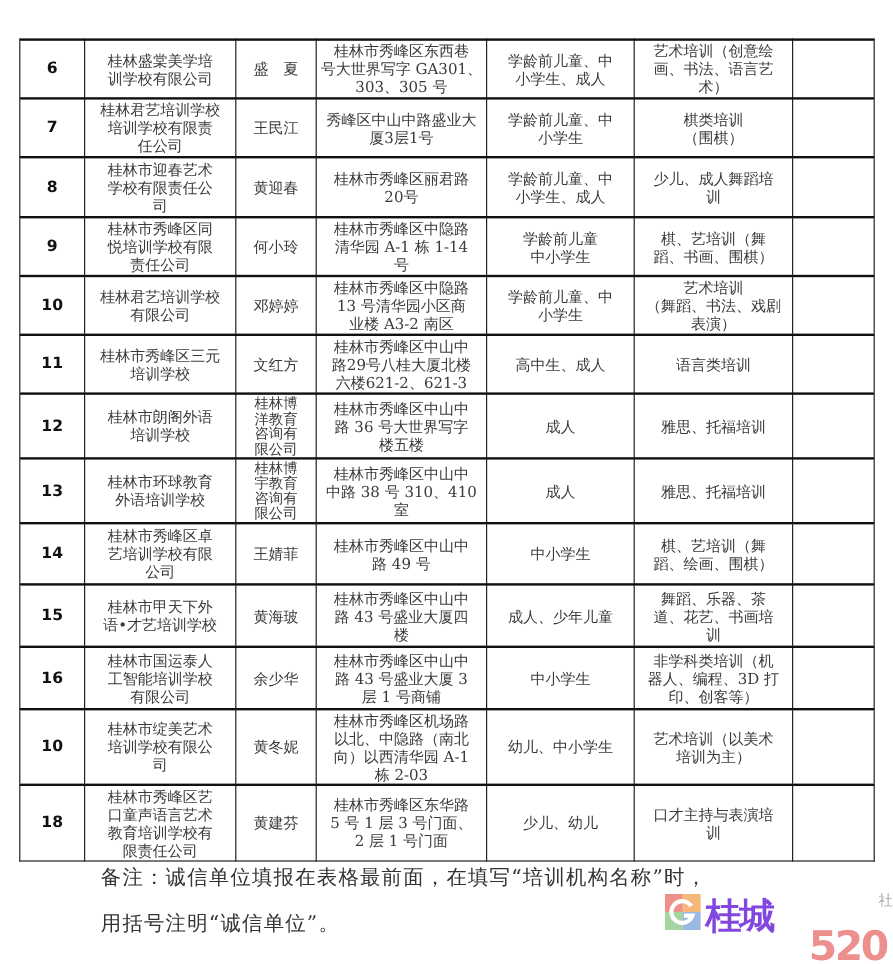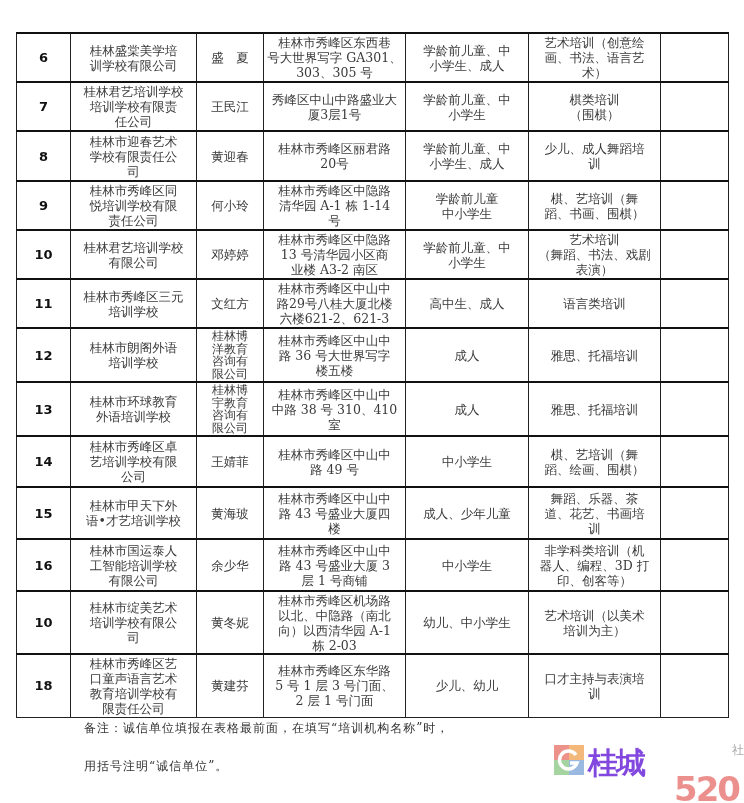--- a/index.html
+++ b/index.html
@@ -8,21 +8,21 @@
   table.main { position: absolute; left: 16px; top: 32px; border-collapse: collapse;
                table-layout: fixed; width: 712px; }
   table.main td { border: 1.5px solid #222; text-align: center; vertical-align: middle;
                   font-size: 12.5px; line-height: 15px; padding: 0 3px; color: #3a3a3a;
                   overflow: hidden; word-break: break-all; }
   table.main tr { border-top: 2.5px solid #111; }
   table.main td.no { font-family: "DejaVu Sans", "Liberation Sans", sans-serif; font-weight: bold;
                      font-size: 13px; color: #111; }
   td.legal.narrow { font-size: 12px; line-height: 12.5px; padding: 0 1px; }
   .cell-lines span { display: block; }
-  .note { position: absolute; left: 84px; font-size: 12px; color: #333; letter-spacing: 1px;
+  .note { position: absolute; left: 84px; font-size: 17px; color: #333; letter-spacing: 1px;
           font-family: "DejaVu Serif", "Liberation Serif", serif; white-space: nowrap; }
   .note.l1 { top: 720px; }
   .note.l2 { top: 758px; }
   .wm { position: absolute; left: 548px; top: 745px; width: 196px; height: 58px; }
   .wm .logo { position: absolute; left: 6px; top: 0; width: 30px; height: 30px; }
   .wm .brand { position: absolute; left: 40px; top: -2px; font-size: 30px; color: #6d28d9;
                font-family: "DejaVu Serif", serif; font-weight: bold; letter-spacing: -2px; opacity: .85; }
   .wm .num { position: absolute; left: 126px; top: -4px; font-size: 34px; color: #e87d78; font-weight: bold;
              font-family: "DejaVu Sans", sans-serif; opacity: .85; letter-spacing: -2px; margin-top: 28px; }
   .wm .she { position: absolute; left: 184px; top: -2px; font-size: 12px; color: #aaa; line-height: 14px; width: 36px; }

